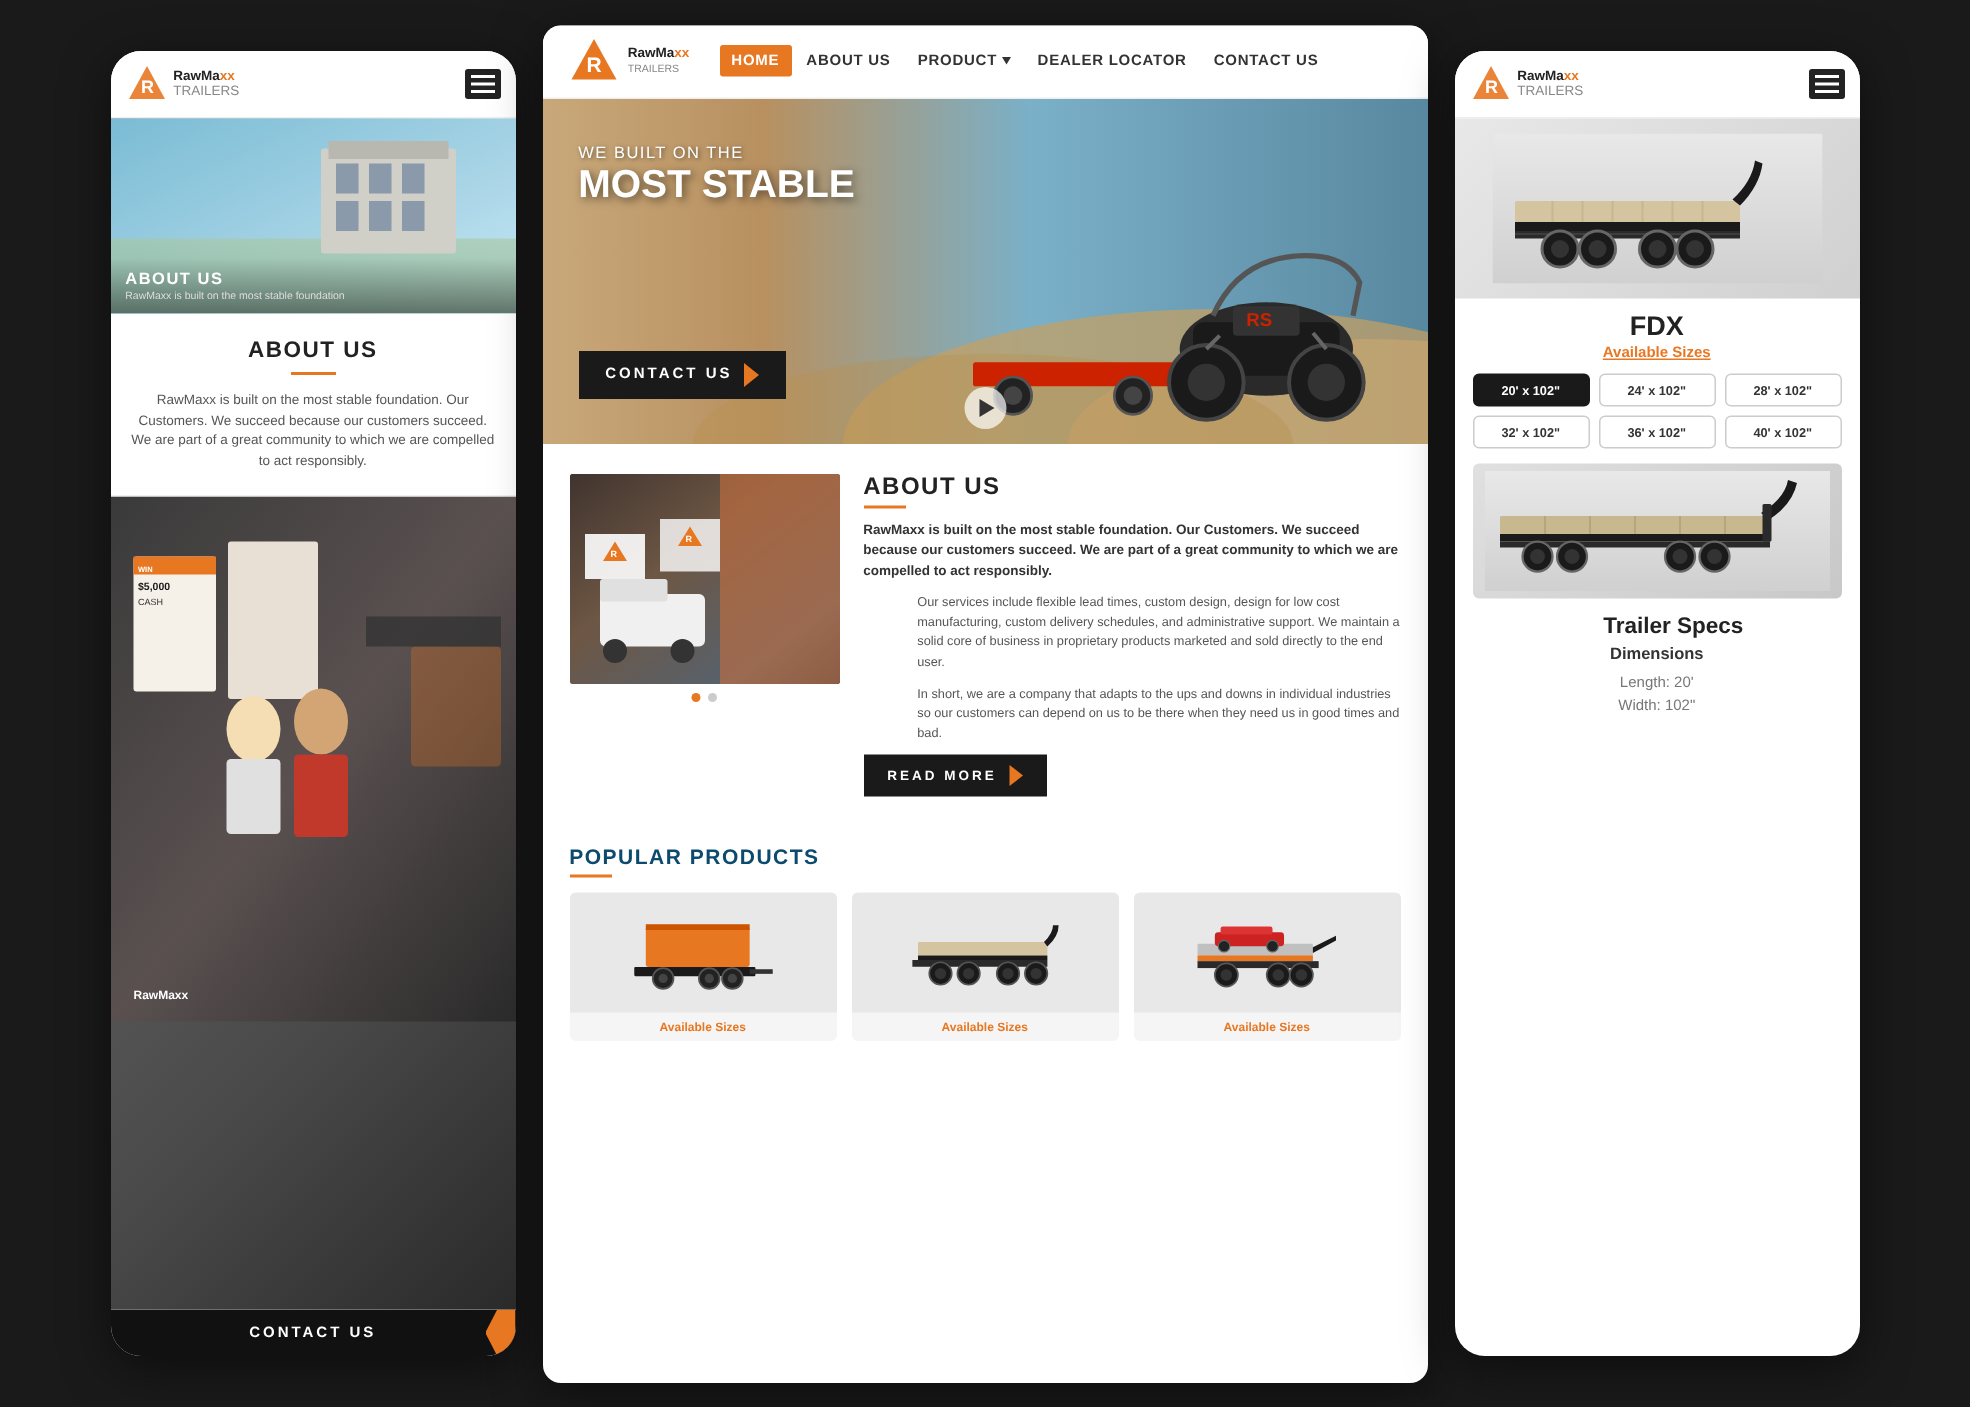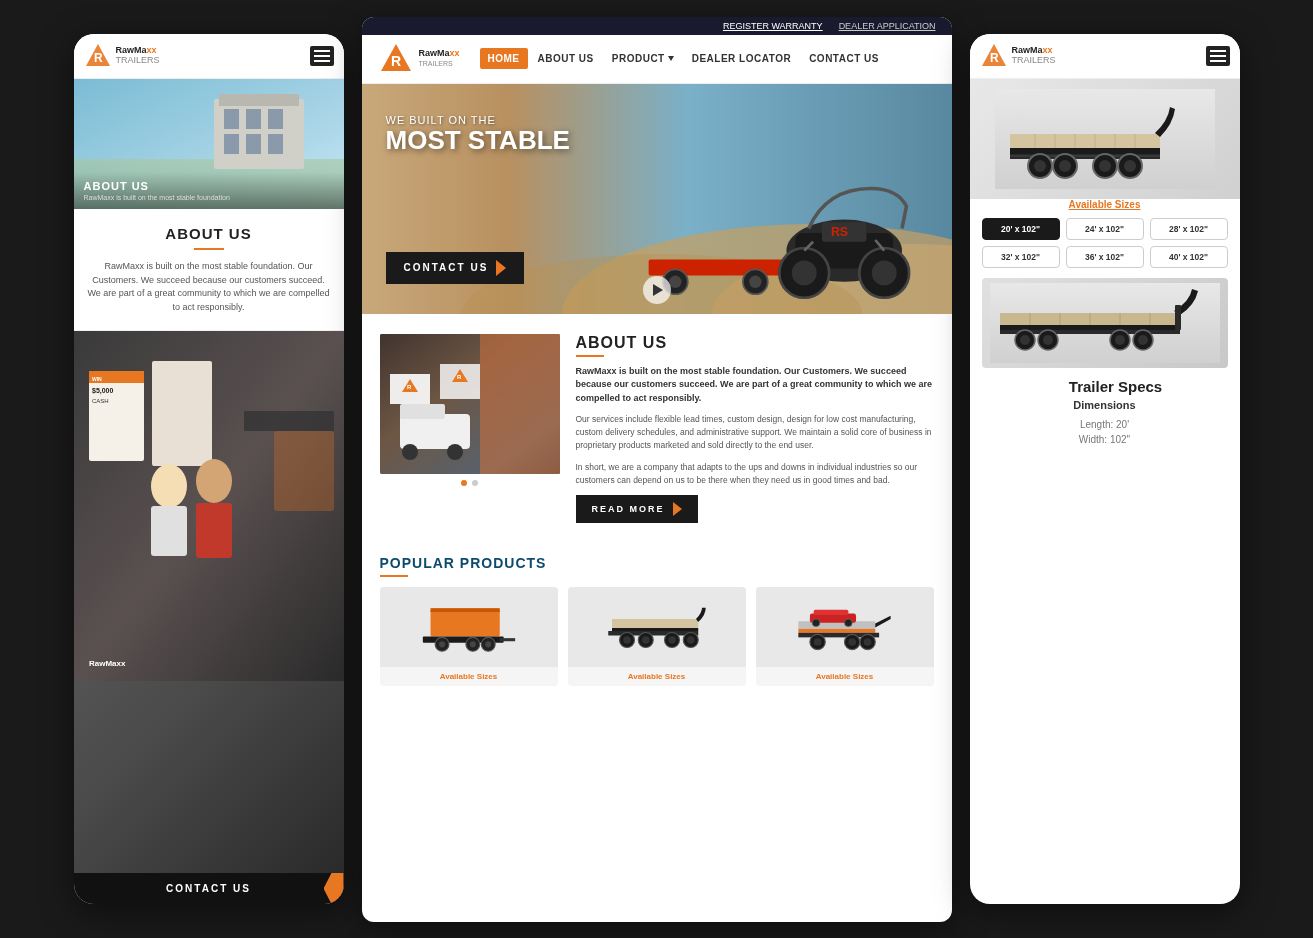--- a/index.html
+++ b/index.html
@@ -366,20 +366,21 @@
       font-weight: 700;
       color: #333;
       line-height: 1.5;
       margin-bottom: 8px;
     }
     .about-para {
       font-size: 8.5px;
       color: #555;
       line-height: 1.55;
       margin-bottom: 8px;
+      margin-left: 36px;
     }
     .read-more-btn {
       background: #1a1a1a;
       color: #fff;
       font-size: 9px;
       font-weight: 700;
       letter-spacing: 2px;
       padding: 7px 16px;
       cursor: pointer;
       display: inline-flex;
@@ -642,24 +643,20 @@
         <rect x="170" y="80" width="90" height="20" fill="#333" opacity="0.8"></rect>
       </svg>
     </div>
   </div>
 
   <div class="mobile-contact-btn">CONTACT US</div>
 </div>
 
 <div class="main-card">
 
-  <div class="top-bar">
-    <span class="top-bar-link active">REGISTER WARRANTY</span>
-    <span class="top-bar-link">DEALER APPLICATION</span>
-  </div>
 
   <div class="main-nav">
     <div class="nav-logo">
       <svg width="36" height="36" viewBox="0 0 36 36">
         <polygon points="18,3 33,30 3,30" fill="#e87722"></polygon>
         <text x="13" y="25" font-size="14" font-weight="900" fill="#fff">R</text>
       </svg>
       <div style="font-size:9px;font-weight:900;line-height:1.1;color:#222">
         RawMa<span style="color:#e87722">xx</span><br><span style="color:#888;font-weight:400;font-size:7px">TRAILERS</span>
       </div>
@@ -912,20 +909,21 @@
 
       <line x1="40" y1="45" x2="40" y2="59" stroke="#c8b890" stroke-width="1.5"></line>
       <line x1="60" y1="45" x2="60" y2="59" stroke="#c8b890" stroke-width="1.5"></line>
       <line x1="80" y1="45" x2="80" y2="59" stroke="#c8b890" stroke-width="1.5"></line>
       <line x1="100" y1="45" x2="100" y2="59" stroke="#c8b890" stroke-width="1.5"></line>
       <line x1="120" y1="45" x2="120" y2="59" stroke="#c8b890" stroke-width="1.5"></line>
       <line x1="140" y1="45" x2="140" y2="59" stroke="#c8b890" stroke-width="1.5"></line>
     </svg>
   </div>
 
+  <div class="fdx-title">FDX</div>
   <div class="available-sizes-title">Available Sizes</div>
 
   <div class="sizes-grid">
     <div class="size-badge active">20' x 102"</div>
     <div class="size-badge">24' x 102"</div>
     <div class="size-badge">28' x 102"</div>
     <div class="size-badge">32' x 102"</div>
     <div class="size-badge">36' x 102"</div>
     <div class="size-badge">40' x 102"</div>
   </div>

